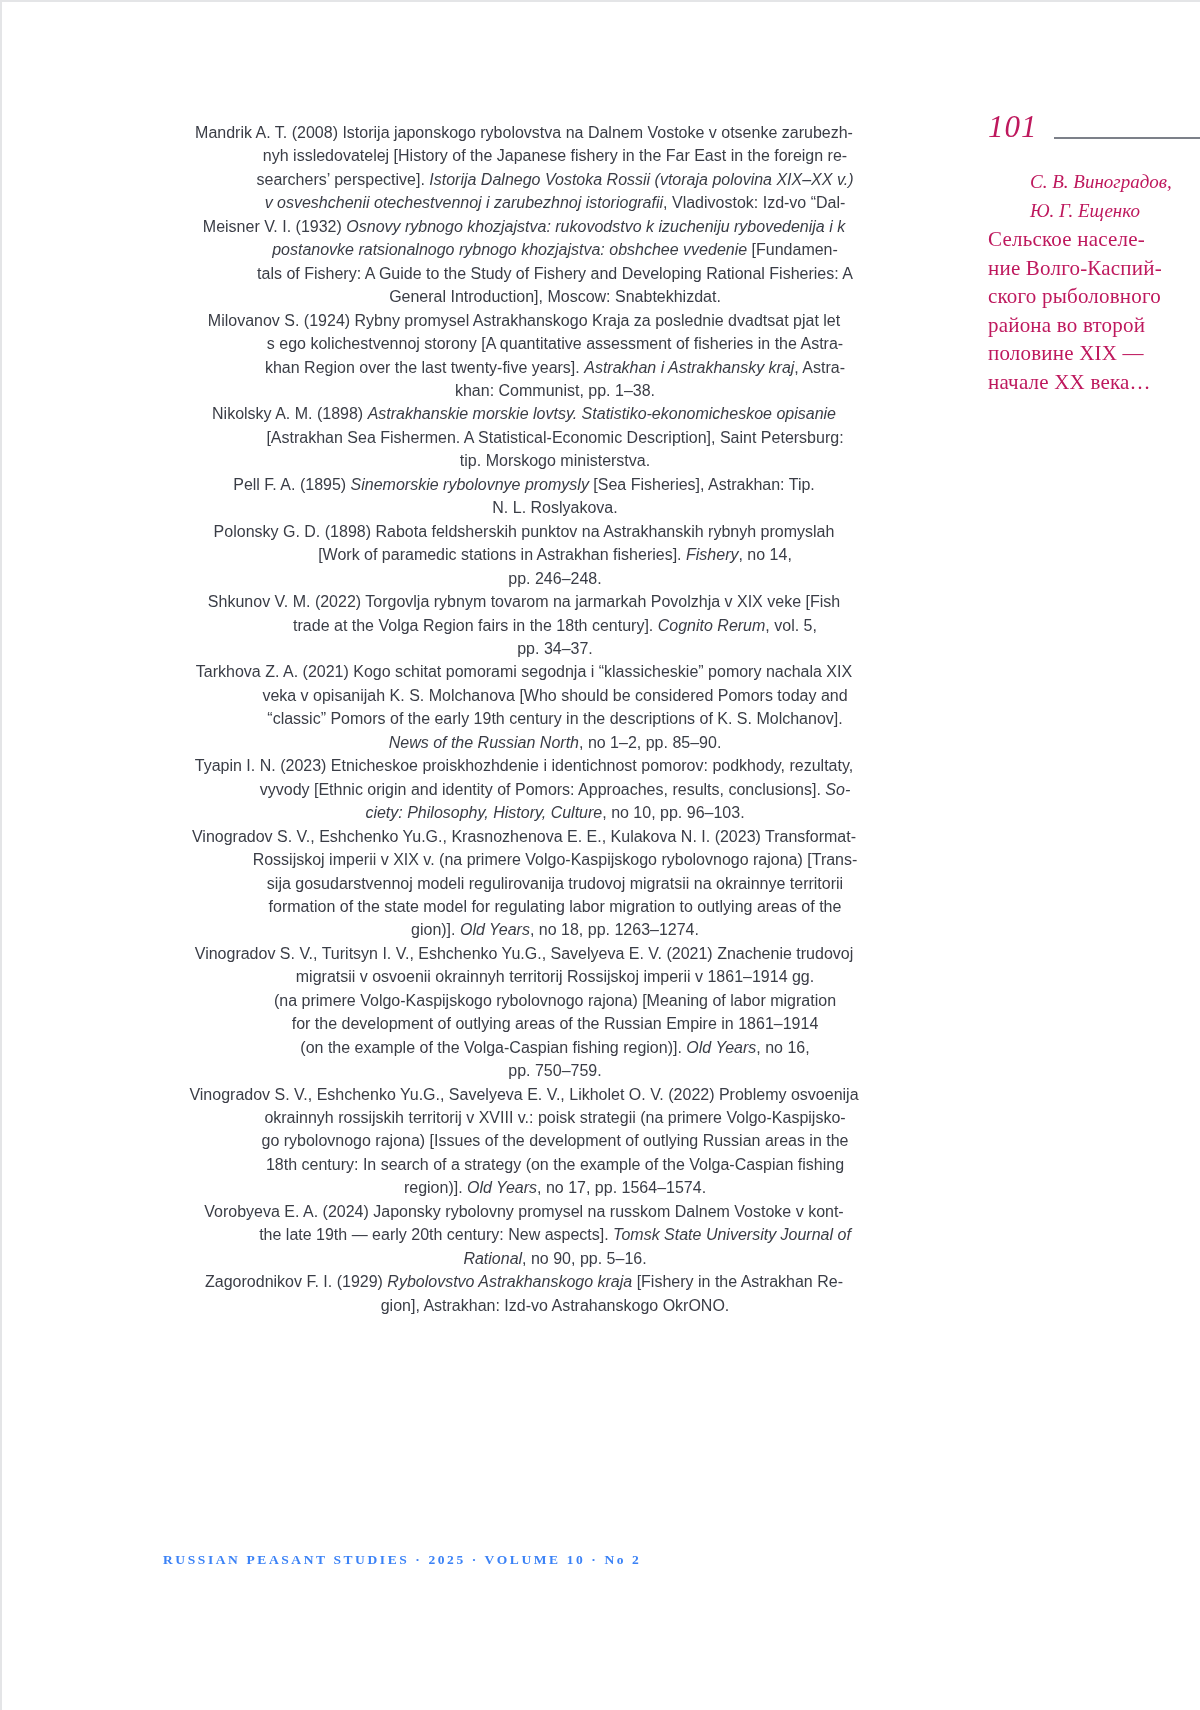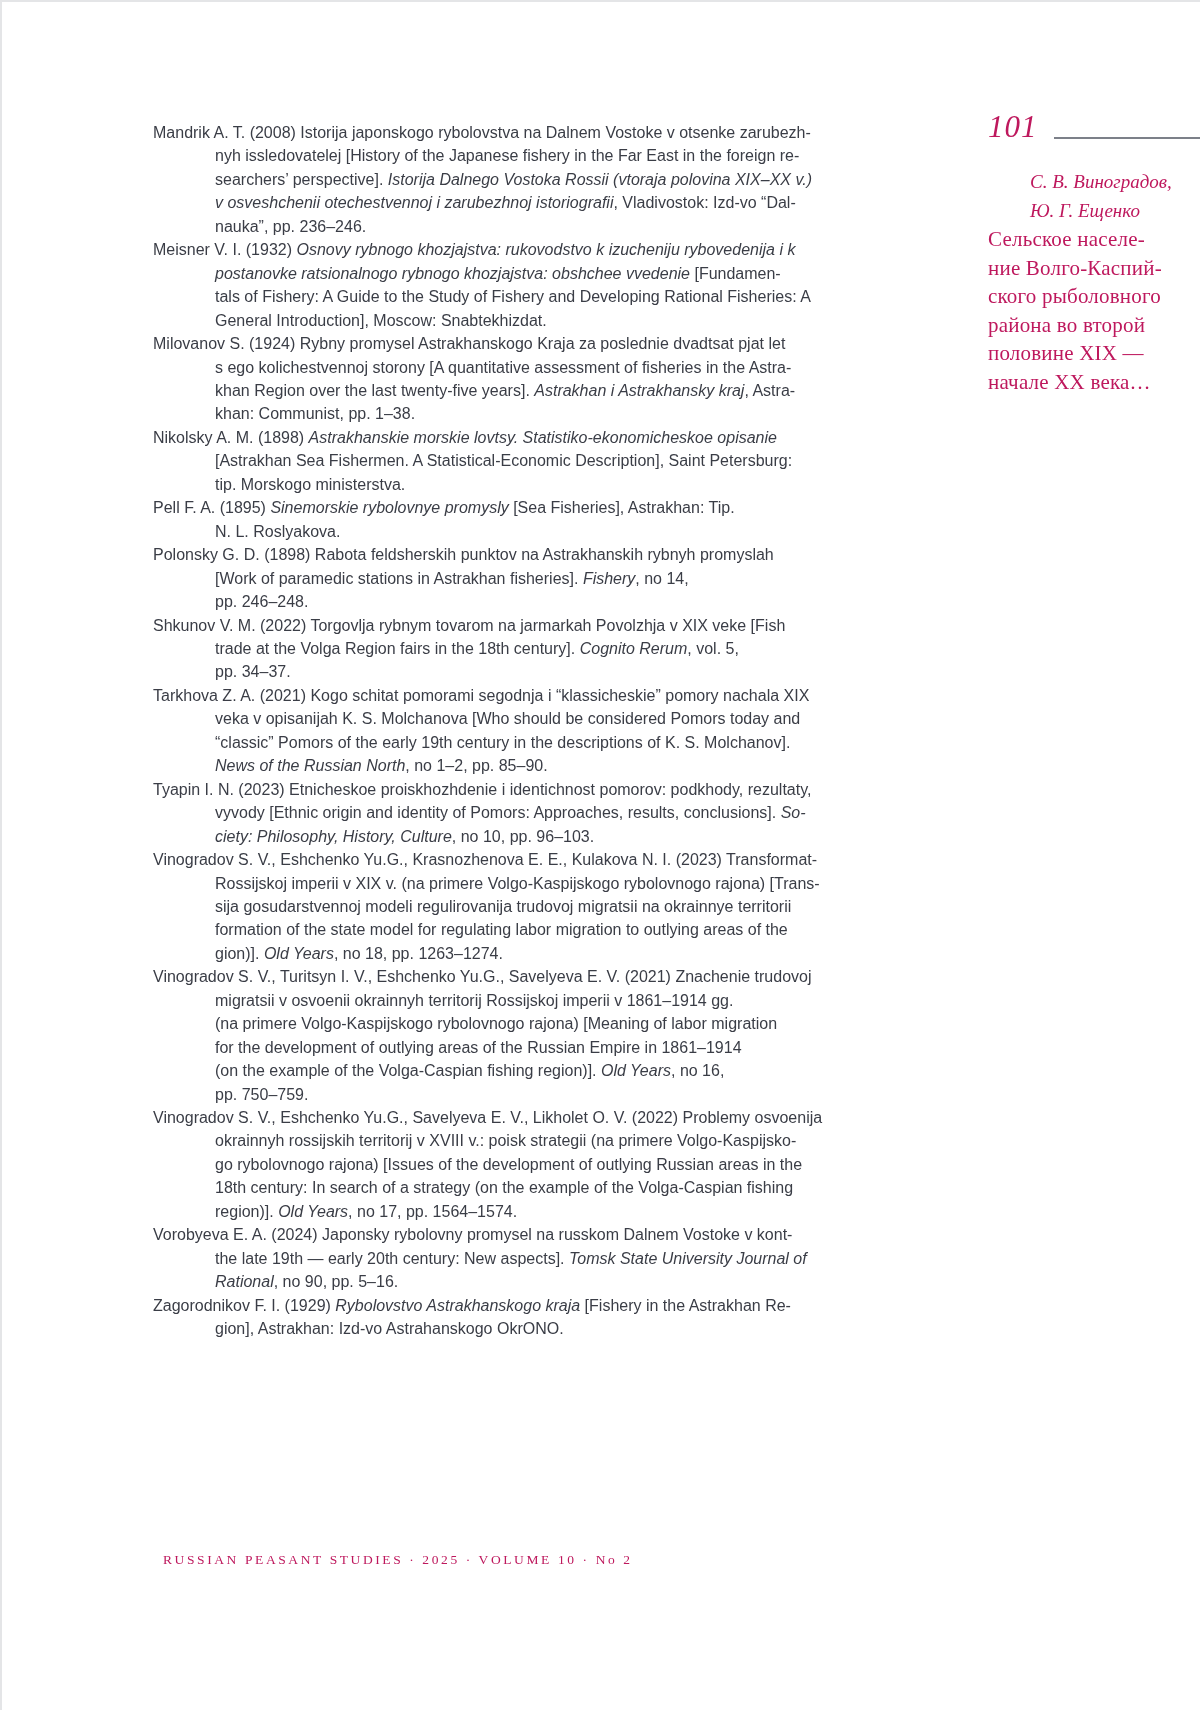--- a/index.html
+++ b/index.html
@@ -8,21 +8,21 @@
     width:1200px;height:1710px;
     margin:0 auto;
     background:#ffffff;
     box-shadow: inset 2px 2px 0 #e4e5e7;
     overflow:hidden;
     font-family:"Liberation Sans", sans-serif;
     color:#3a3d46;
   }
   
   .refs{
-    position:absolute;left:153px;top:121px;width:722px;
+    position:absolute;left:163px;top:121px;width:722px;text-align:center;
   }
   .ref{margin:0;}
   .ref-line{
     font-size:16px;
     line-height:23.45px;
     white-space:nowrap;
     color:#3a3d46;
   }
   .ref-line.cont{padding-left:62px;}
   .ref-line em{font-style:italic;font-weight:inherit;}
@@ -58,38 +58,37 @@
     font-style:normal;
     font-size:21px;
     line-height:28.5px;
     letter-spacing:0.2px;
   }
   
   .footer{
     position:absolute;left:163px;top:1552px;
     font-family:"Liberation Serif", serif;
     font-size:13.5px;
-    font-weight:400;
+    font-weight:700;
     letter-spacing:2.6px;
-    color:#be185d;
+    color:#3b82f6;
     white-space:nowrap;
   }
 </style>
 </head>
 <body>
 
 <div class="page">
 
   <main class="refs">
       <div class="ref">
         <div class="ref-line"><span>Mandrik A. T. (2008) Istorija japonskogo rybolovstva na Dalnem Vostoke v otsenke zarubezh-</span></div>
         <div class="ref-line cont"><span>nyh issledovatelej [History of the Japanese fishery in the Far East in the foreign re-</span></div>
         <div class="ref-line cont"><span>searchers’ perspective]. </span><em>Istorija Dalnego Vostoka Rossii (vtoraja polovina XIX–XX v.)</em></div>
         <div class="ref-line cont"><em>v osveshchenii otechestvennoj i zarubezhnoj istoriografii</em><span>, Vladivostok: Izd-vo “Dal-</span></div>
-        <div class="ref-line cont"><span>nauka”, pp. 236–246.</span></div>
       </div>
       <div class="ref">
         <div class="ref-line"><span>Meisner V. I. (1932) </span><em>Osnovy rybnogo khozjajstva: rukovodstvo k izucheniju rybovedenija i k</em></div>
         <div class="ref-line cont"><em>postanovke ratsionalnogo rybnogo khozjajstva: obshchee vvedenie</em><span> [Fundamen-</span></div>
         <div class="ref-line cont"><span>tals of Fishery: A Guide to the Study of Fishery and Developing Rational Fisheries: A</span></div>
         <div class="ref-line cont"><span>General Introduction], Moscow: Snabtekhizdat.</span></div>
       </div>
       <div class="ref">
         <div class="ref-line"><span>Milovanov S. (1924) Rybny promysel Astrakhanskogo Kraja za poslednie dvadtsat pjat let</span></div>
         <div class="ref-line cont"><span>s ego kolichestvennoj storony [A quantitative assessment of fisheries in the Astra-</span></div>

